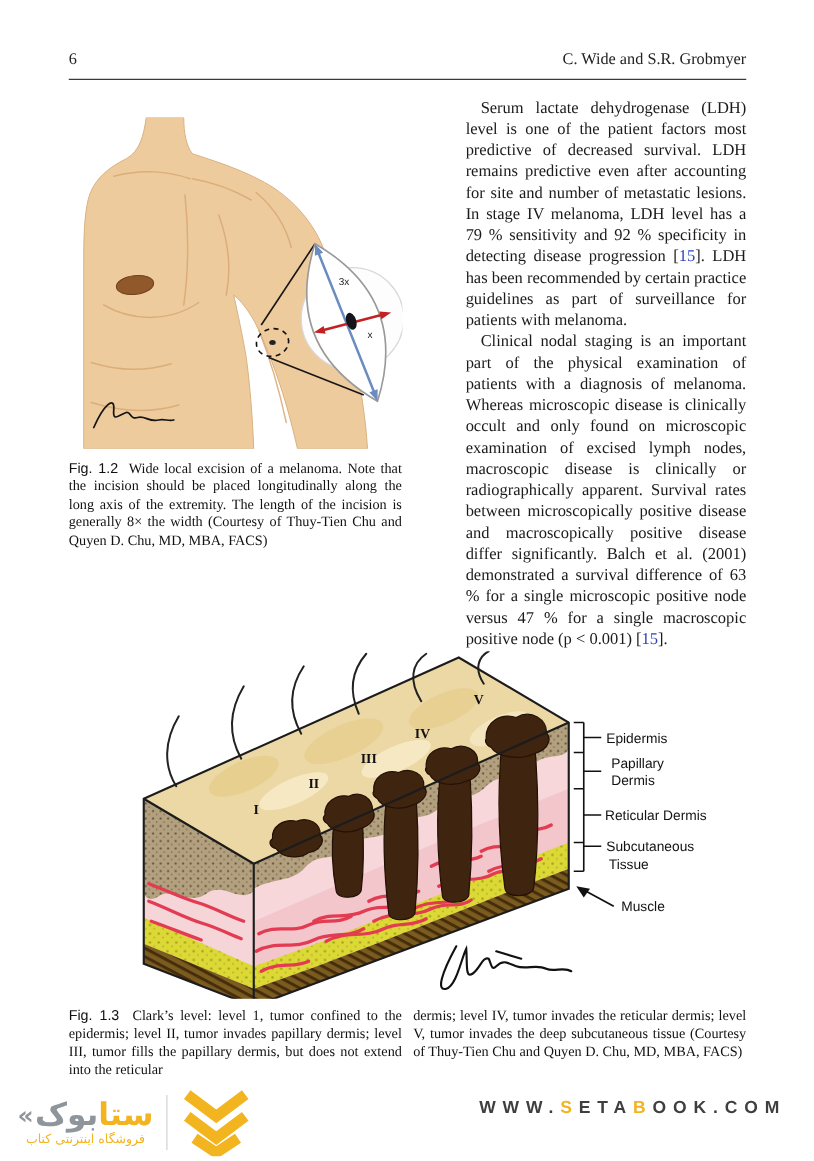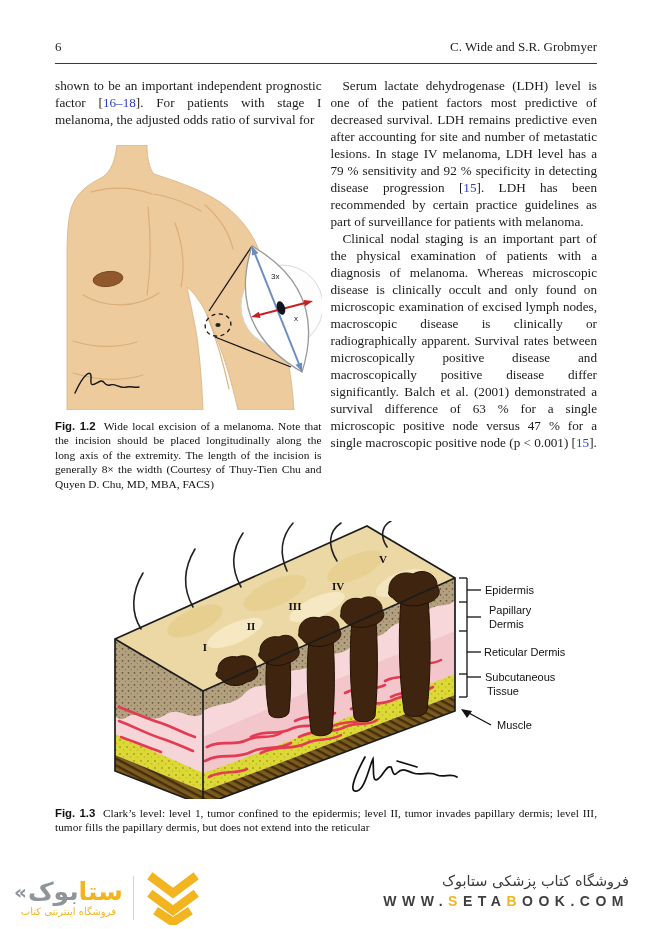--- a/index.html
+++ b/index.html
@@ -6,25 +6,25 @@
   .page{position:relative;width:651px;height:929px;background:#fff;overflow:hidden;
         font-family:"Liberation Serif",serif;color:#1a1a1a;}
   
   .header{position:absolute;top:39px;left:55px;width:542px;display:flex;
           justify-content:space-between;align-items:flex-end;
           border-bottom:1.2px solid #3a3a3a;padding-bottom:8px;font-size:13px;color:#222;}
   
   .cols{position:absolute;top:77px;left:55px;width:542px;display:flex;gap:9px;}
   .col{flex:1;min-width:0;}
   p.body-par{margin:0;text-align:justify;font-size:13.2px;line-height:17px;}
-  p.indent{text-indent:12px;}
+  p.indent{text-indent:12px;margin-left:42px;}
   sup{font-size:68%;line-height:0;}
   .cite{color:var(--cite-blue,#2c3fbe);}
   .it{}
-  .fig-label{font-family:"Liberation Sans",sans-serif;font-weight:bold;}
+  .fig-label{font-family:"Liberation Sans",sans-serif;font-weight:normal;}
   .caption{margin-top:9px;text-align:justify;font-size:11.4px;line-height:14.4px;color:#111;}
   .fig12-svg{display:block;margin-top:17px;}
   
   .fig13{position:absolute;top:521px;left:55px;}
   .fig13-captions{position:absolute;top:806px;left:55px;width:542px;display:flex;gap:9px;}
   .fig13-captions .caption{margin-top:0;}
   
   .footer{position:absolute;top:866px;left:0;width:651px;height:63px;background:#fff;}
   .footer-logo{position:absolute;left:14px;top:5px;display:flex;align-items:center;gap:10px;}
   .logo-word{display:flex;flex-direction:row;align-items:center;
@@ -47,21 +47,20 @@
 
 <div class="page">
 
   <div class="header">
     <span>6</span>
     <span>C. Wide and S.R. Grobmyer</span>
   </div>
 
   <div class="cols">
     <div class="col">
-      <p class="body-par"><span>shown to be an important independent prognostic factor [</span><span class="cite">16–18</span><span>]. For patients with stage I melanoma, the adjusted odds ratio of survival for</span></p>
 
       <svg class="fig12-svg" width="267" height="265" viewBox="0 0 267 265">
         <g>
           <path fill="#edcb9d" stroke="#d9b183" stroke-width="0.8" d="M62,0 L92,0 C92,12 94,23 99,29 C114,34 144,43 165,57 C184,70 198,88 205,108
                C212,128 219,151 225,176 C231,201 236,230 238,252 L239,265 L183,265
                C180,252 176,236 171,220 C164,198 156,178 149,164 C143,153 137,146 132,142
                C135,156 139,174 142,192 C145,214 147,240 148,265 L12,265 L12,112
                C12,90 13,72 17,61 C22,48 32,40 46,33 C57,27 60,14 62,0 Z"></path>
           <g fill="none" stroke="#d9a873" stroke-width="1.2" stroke-linecap="round" opacity="0.85">
             <path d="M36,47 C58,41 80,43 97,49"></path>
@@ -243,20 +242,21 @@
       <path d="M406,188 L417,190 L412,197 Z" fill="#111"></path>
     </g>
 
     <path fill="none" stroke="#111" stroke-width="1.7" stroke-linecap="round" d="M310,236 C298,258 294,272 302,270 C310,268 314,246 318,238 C319,250 317,262 323,258
              C329,254 331,244 336,246 C338,250 338,256 342,252 C348,246 352,250 358,252
              C366,255 374,250 382,254 C388,257 396,252 402,256 M342,240 L362,246"></path>
   </svg>
 
   <div class="fig13-captions">
     <div class="col caption"><span class="fig-label">Fig. 1.3</span><span>&nbsp; </span><span class="it">Clark’s level</span><span>: level 1, tumor confined to the epidermis; level II, tumor invades papillary dermis; level III, tumor fills the papillary dermis, but does not extend into the reticular</span></div>
+    <div class="col caption"><span>dermis; level IV, tumor invades the reticular dermis; level V, tumor invades the deep subcutaneous tissue (Courtesy of Thuy-Tien Chu and Quyen D. Chu, MD, MBA, FACS)</span></div>
   </div>
 
   <div class="footer">
     <div class="footer-logo">
       <div>
         <div class="logo-word">
           <span class="logo-guillemet">«</span>
           <span class="logo-fa-gray">بوک</span>
           <span class="logo-fa-yellow">ستا</span>
         </div>
@@ -265,18 +265,17 @@
       <div class="logo-divider"></div>
       <svg width="58" height="54" viewBox="0 0 60 54">
         <g fill="none" stroke="#f2b41f" stroke-width="9">
           <path d="M6,4 L30,22 L54,4"></path>
           <path d="M6,22 L30,40 L54,22"></path>
           <path d="M12,40 L30,52 L48,40"></path>
         </g>
       </svg>
     </div>
     <div class="footer-right">
-      <div class="footer-title">فروشگاه کتاب پزشکی ستابوک</div>
       <div class="footer-url"><span>WWW.</span><span class="hl">S</span><span>ETA</span><span class="hl">B</span><span>OOK.COM</span></div>
     </div>
   </div>
 
 </div>
 
 </body></html>

